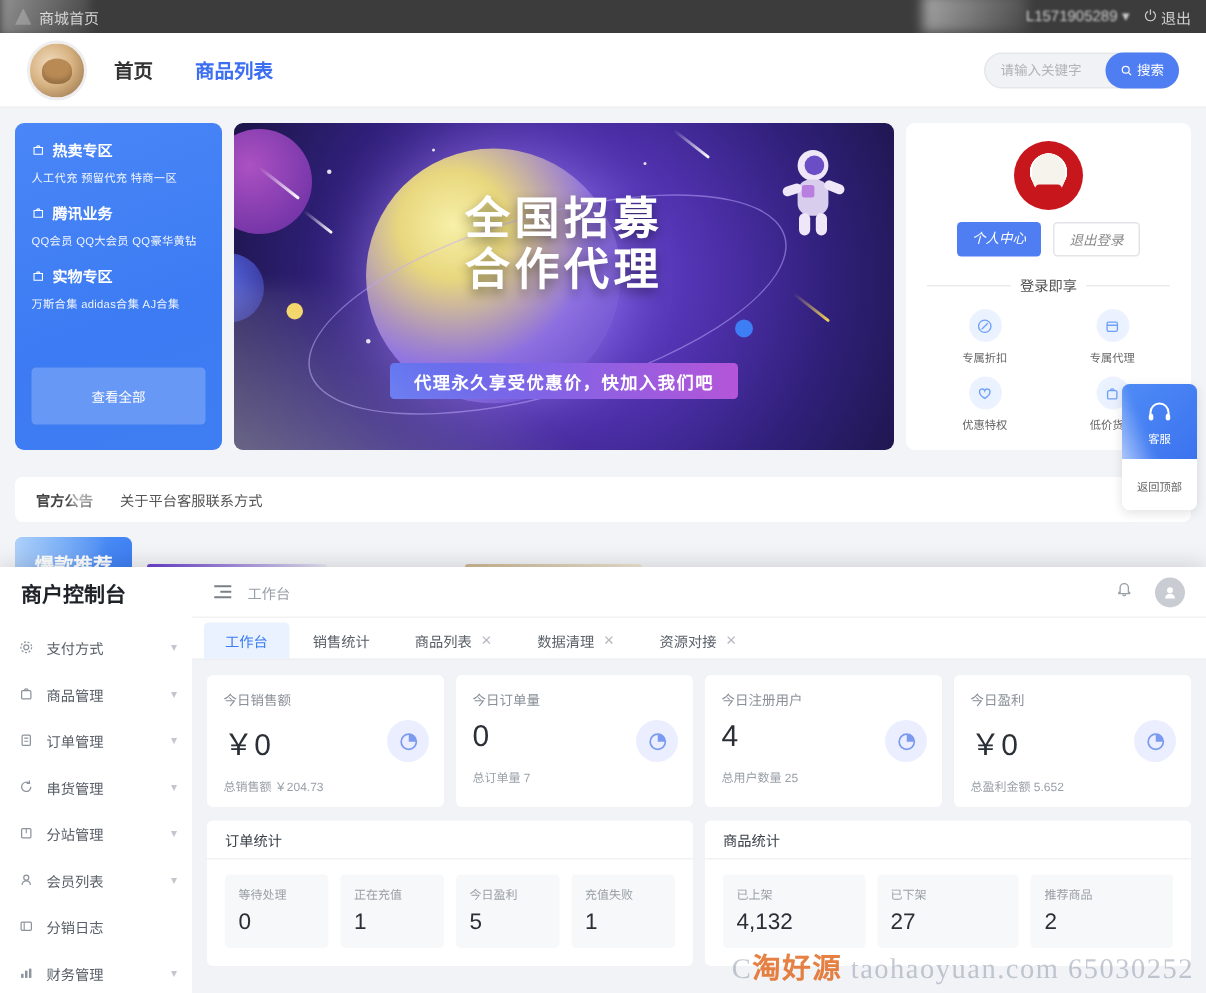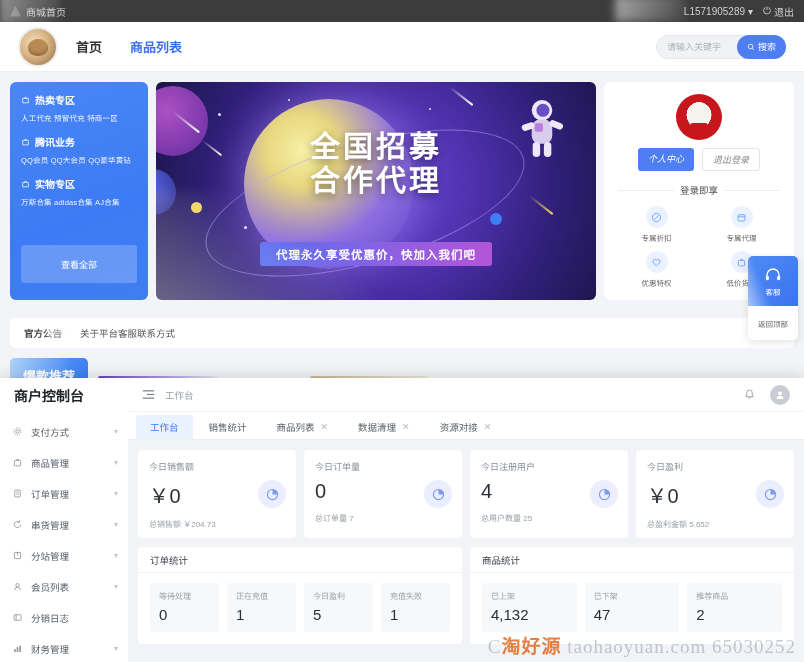--- a/index.html
+++ b/index.html
@@ -701,21 +701,21 @@
 
         <div class="panel">
           <div class="panel-h">商品统计</div>
           <div class="panel-b">
             <div class="mini">
               <div class="mini-lb">已上架</div>
               <div class="mini-val">4,132</div>
             </div>
             <div class="mini">
               <div class="mini-lb">已下架</div>
-              <div class="mini-val">47</div>
+              <div class="mini-val">27</div>
             </div>
             <div class="mini">
               <div class="mini-lb">推荐商品</div>
               <div class="mini-val">2</div>
             </div>
           </div>
         </div>
       </div>
     </div>
   </div>

